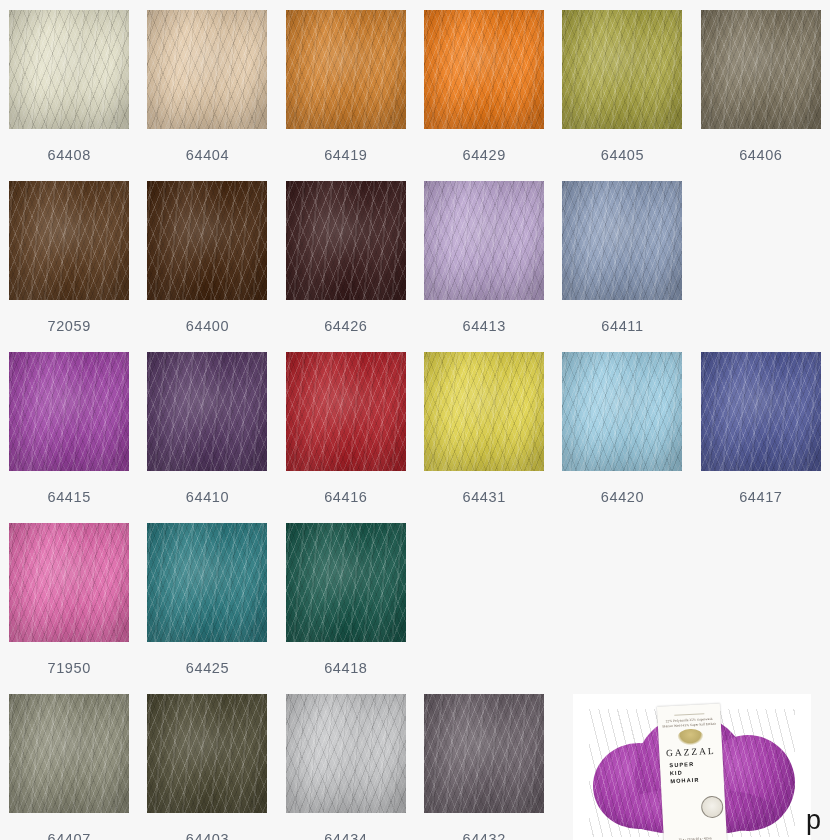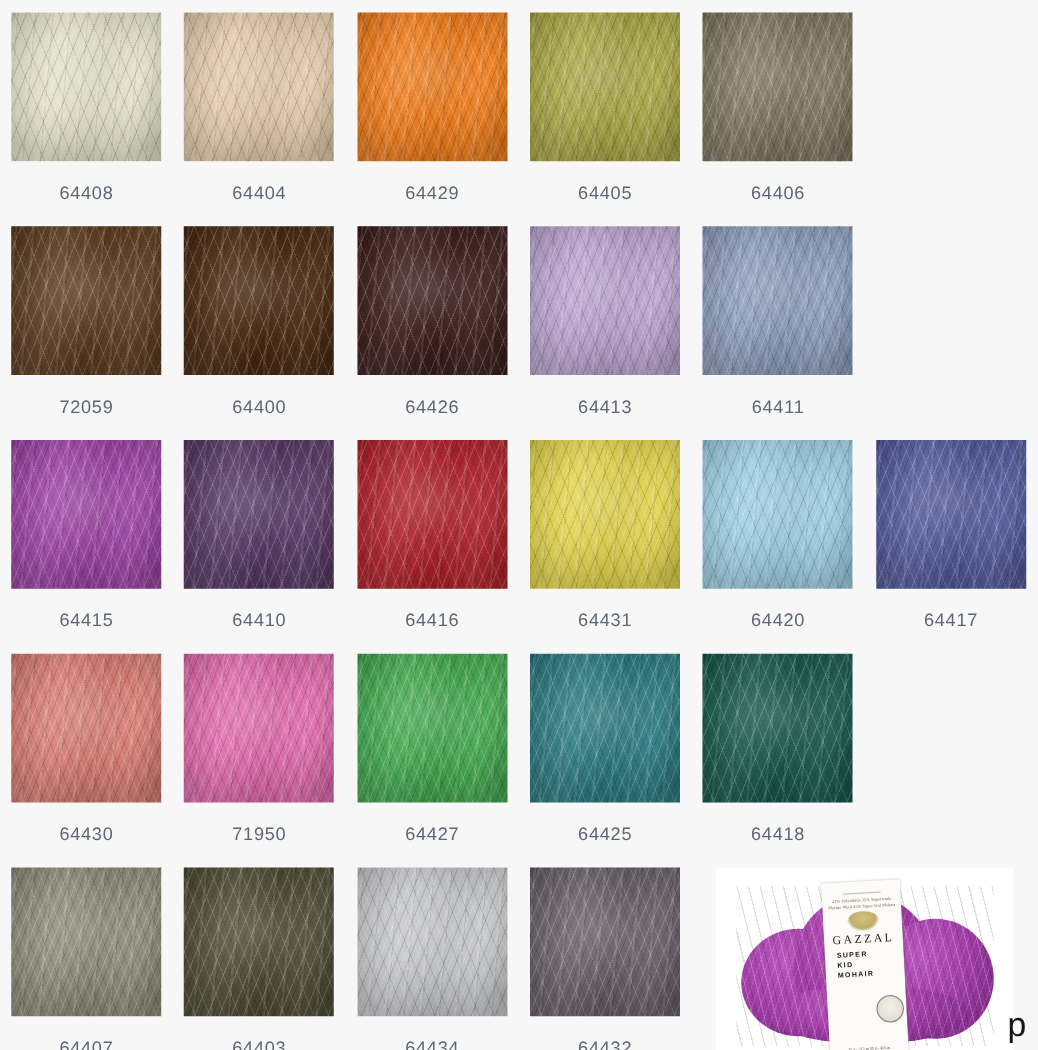--- a/index.html
+++ b/index.html
@@ -240,20 +240,24 @@
     <div class="swatch-row">
       <div class="swatch-cell">
         <div class="swatch-chip" style="background-color: rgb(226, 224, 200);"></div>
         <div class="swatch-label">64408</div>
       </div>
       <div class="swatch-cell">
         <div class="swatch-chip" style="background-color: rgb(226, 201, 169);"></div>
         <div class="swatch-label">64404</div>
       </div>
       <div class="swatch-cell">
+        <div class="swatch-chip" style="background-color: rgb(207, 127, 44);"></div>
+        <div class="swatch-label">64419</div>
+      </div>
+      <div class="swatch-cell">
         <div class="swatch-chip" style="background-color: rgb(239, 123, 24);"></div>
         <div class="swatch-label">64429</div>
       </div>
       <div class="swatch-cell">
         <div class="swatch-chip" style="background-color: rgb(169, 165, 67);"></div>
         <div class="swatch-label">64405</div>
       </div>
       <div class="swatch-cell">
         <div class="swatch-chip" style="background-color: rgb(126, 117, 96);"></div>
         <div class="swatch-label">64406</div>
@@ -302,30 +306,22 @@
         <div class="swatch-chip" style="background-color: rgb(156, 205, 226);"></div>
         <div class="swatch-label">64420</div>
       </div>
       <div class="swatch-cell">
         <div class="swatch-chip" style="background-color: rgb(81, 89, 154);"></div>
         <div class="swatch-label">64417</div>
       </div>
     </div>
     <div class="swatch-row">
       <div class="swatch-cell">
-        <div class="swatch-chip" style="background-color: rgb(215, 123, 113);"></div>
-        <div class="swatch-label">64430</div>
-      </div>
-      <div class="swatch-cell">
         <div class="swatch-chip" style="background-color: rgb(224, 105, 171);"></div>
         <div class="swatch-label">71950</div>
-      </div>
-      <div class="swatch-cell">
-        <div class="swatch-chip" style="background-color: rgb(66, 168, 79);"></div>
-        <div class="swatch-label">64427</div>
       </div>
       <div class="swatch-cell">
         <div class="swatch-chip" style="background-color: rgb(42, 122, 128);"></div>
         <div class="swatch-label">64425</div>
       </div>
       <div class="swatch-cell">
         <div class="swatch-chip" style="background-color: rgb(23, 87, 74);"></div>
         <div class="swatch-label">64418</div>
       </div>
     </div>

